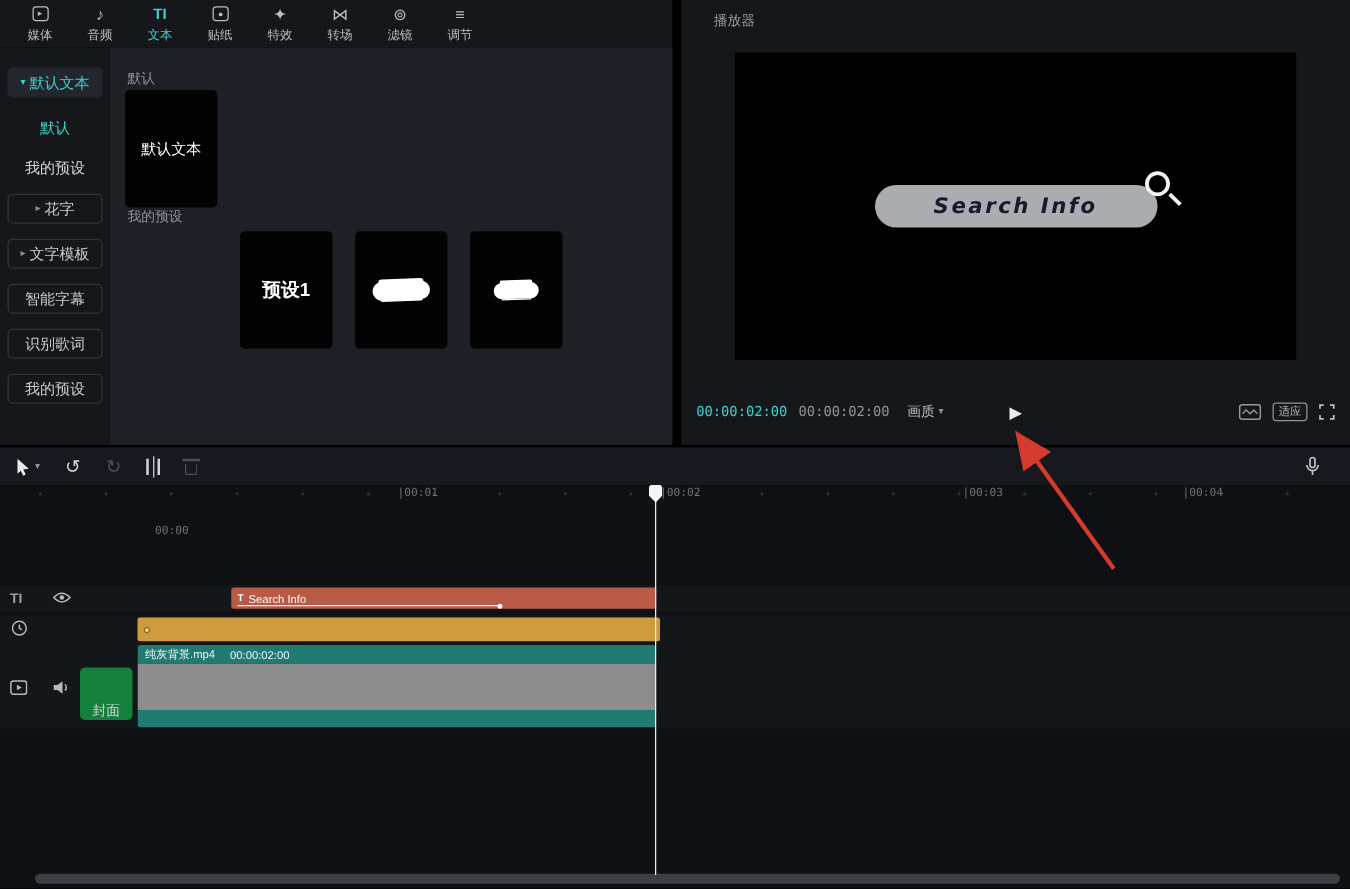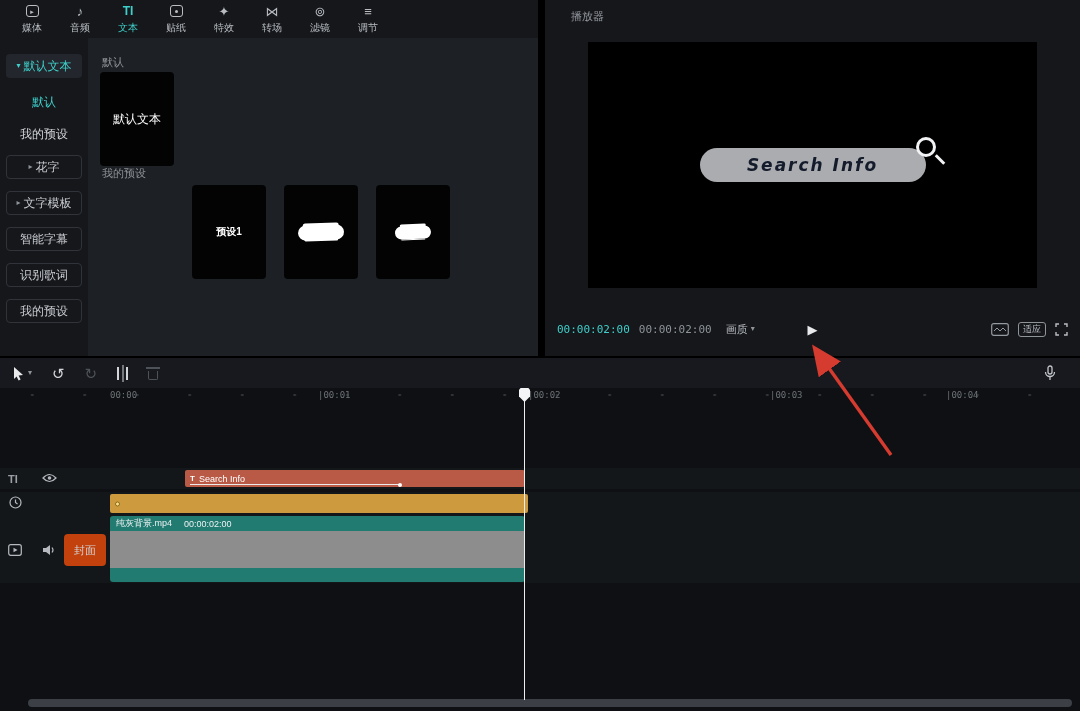--- a/index.html
+++ b/index.html
@@ -35,21 +35,21 @@
 
   
   #library{position:absolute;left:88px;top:38px;width:450px;height:318px;background:#1d2025;}
   .sec-title{position:absolute;left:14px;font-size:11px;color:#8f9499;}
   #sec1-title{top:17px;}
   #sec2-title{top:128px;}
   .tile{position:absolute;width:74px;height:94px;background:#030303;border-radius:4px;display:flex;align-items:center;justify-content:center;color:#fff;cursor:pointer;}
   #tile-default{left:12px;top:34px;font-size:12px;}
   .preset-tile{top:147px;}
   #tile-p1{left:12px;font-weight:bold;font-size:15px;text-shadow:0 0 7px rgba(255,255,255,.8);}
-  #tile-p2{left:104px;font-weight:bold;font-size:10px;}
+  #tile-p2{left:104px;font-weight:bold;font-size:15px;}
   #tile-p3{left:196px;}
   #tile-p4{left:288px;}
   .blob{width:46px;height:15px;background:#fff;border-radius:8px;box-shadow:0 -7px 0 -5px #fff,0 7px 0 -6px #fff;transform:rotate(-2deg);}
   .blob.small{width:36px;height:13px;}
 
   
   #player{position:absolute;left:545px;top:0;width:535px;height:356px;background:#15171b;}
   #player-title{position:absolute;left:14px;top:9px;font-size:11px;color:#9599a0;margin-left:12px;}
   #video{position:absolute;left:43px;top:42px;width:449px;height:246px;background:#000;}
   #search-pill{position:absolute;left:50%;top:50%;transform:translate(-50%,-50%);width:226px;height:34px;background:rgba(188,191,195,.9);border-radius:17px;display:flex;align-items:center;justify-content:center;}
@@ -75,34 +75,34 @@
   .lit{color:#d2d5d9;}
   .dim-tool{color:#4d5258;}
   .split-icon{width:11px;height:13px;border-left:2px solid #d2d5d9;border-right:2px solid #d2d5d9;position:relative;cursor:pointer;}
   .split-icon::after{content:"";position:absolute;left:50%;top:-2px;bottom:-2px;width:1px;background:#d2d5d9;transform:translateX(-50%);}
   .trash-icon{width:10px;height:9px;border:1.5px solid #4d5258;border-top:none;border-radius:0 0 2px 2px;position:relative;margin-top:4px;cursor:pointer;}
   .trash-icon::before{content:"";position:absolute;left:-3px;top:-4px;width:14px;height:2px;background:#4d5258;}
   #mic{position:absolute;right:24px;top:7px;cursor:pointer;}
 
   #tl-ruler{position:absolute;left:0;top:30px;width:1080px;height:14px;background-image:radial-gradient(circle,#33373c 1px,transparent 1.4px);background-size:52.5px 14px;background-position:6px 60%;}
   .ruler-label{position:absolute;top:2px;font-size:9px;color:#6d7277;font-family:"DejaVu Sans Mono",monospace;}
-  #rl0{left:110px;} #rl1{left:318px;} #rl2{left:528px;} #rl3{left:770px;} #rl4{left:946px;}
+  #rl0{left:124px;margin-top:30px;} #rl1{left:318px;} #rl2{left:528px;} #rl3{left:770px;} #rl4{left:946px;}
 
   .lane{position:absolute;left:0;width:1080px;background:#14171a;}
   #lane1{top:110px;height:21px;}
   #lane2{top:134px;height:23px;}
   #lane3{top:157px;height:68px;}
 
   #track-text-icon{position:absolute;left:8px;top:112px;height:17px;display:flex;align-items:center;font-size:11px;font-weight:bold;color:#9aa0a5;}
   .head-icon{position:absolute;display:flex;align-items:center;cursor:pointer;}
   #track-text-eye{left:42px;top:115px;}
   #track-clock{left:9px;top:138px;}
   #track-video-icon{left:8px;top:186px;}
   #track-mute{left:42px;top:186px;}
-  #cover-btn{position:absolute;left:64px;top:176px;width:42px;height:32px;background:#c2410c;border-radius:4px;display:flex;align-items:center;justify-content:center;font-size:11px;color:#d2d5d9;cursor:pointer;}
+  #cover-btn{position:absolute;left:64px;top:176px;width:42px;height:42px;background:#15803d;border-radius:4px;display:flex;align-items:flex-end;justify-content:center;font-size:11px;color:#d2d5d9;cursor:pointer;}
 
   #clip-text{position:absolute;left:185px;top:112px;width:340px;height:17px;background:#b85a46;border-radius:2px;display:flex;align-items:center;padding-left:5px;gap:4px;font-size:9px;color:#fff;cursor:pointer;}
   .t-badge{font-size:8px;font-weight:bold;}
   #clip-text-line{position:absolute;left:190px;top:126px;width:210px;height:1px;background:#ececec;}
   #clip-text-line::after{content:"";position:absolute;right:-2px;top:-1.5px;width:4px;height:4px;background:#fff;border-radius:50%;}
   #clip-effect{position:absolute;left:110px;top:136px;width:418px;height:19px;background:#cd9a3e;border-radius:2px;cursor:pointer;}
   .key-dot{position:absolute;left:5px;top:50%;transform:translateY(-50%);width:5px;height:5px;border-radius:50%;background:#ffe08a;border:1px solid #8a6a1f;}
   #clip-video{position:absolute;left:110px;top:158px;width:415px;height:66px;border-radius:3px;overflow:hidden;cursor:pointer;}
   .cv-head{height:15px;background:#217b71;display:flex;align-items:center;gap:12px;padding-left:6px;font-size:9px;color:#eef1f2;}
   .cv-body{height:37px;background:#8d8d8d;}

